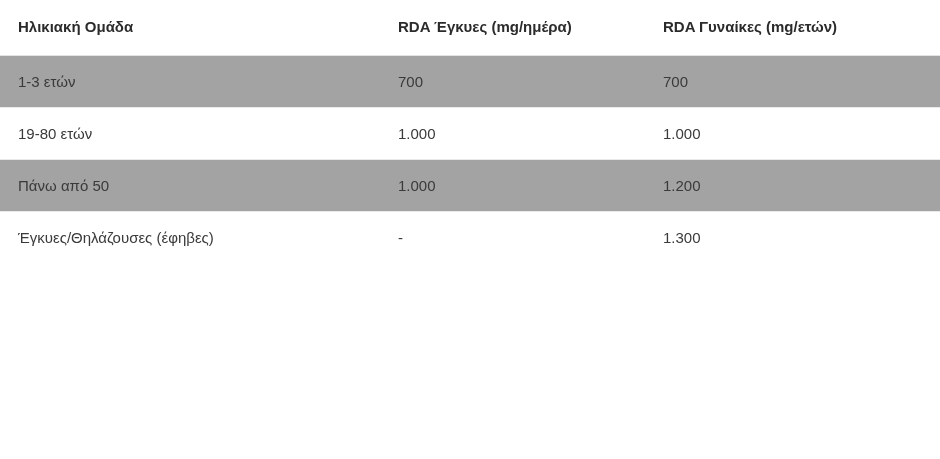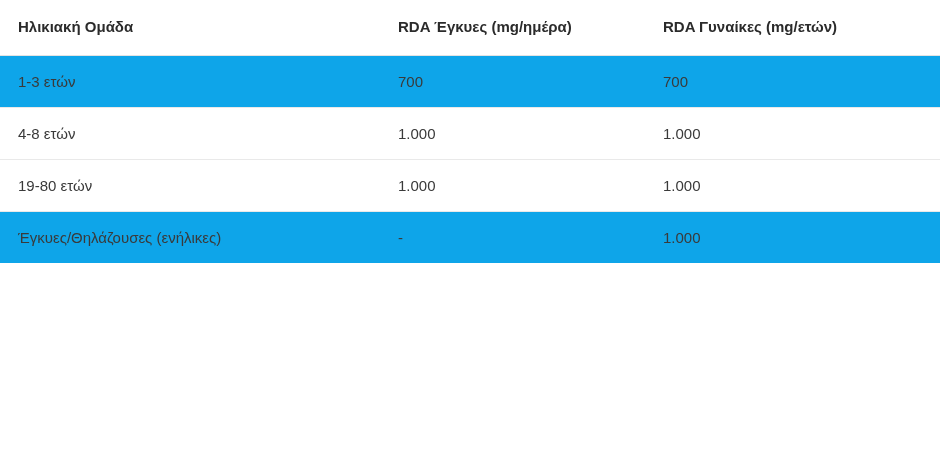--- a/index.html
+++ b/index.html
@@ -41,21 +41,21 @@
   table.rda-table tbody td {
     padding: 17px 0 17px 18px;
     vertical-align: middle;
     color: #3a3a3a;
     font-size: 15px;
     border-bottom: 1px solid #e9e9e9;
     background: #ffffff;
     white-space: nowrap;
   }
   table.rda-table tbody tr.odd td {
-    background: #0ea5e9;
+    background: #a3a3a3;
   }
   table.rda-table tbody tr:last-child td {
     border-bottom: none;
   }
 </style>
 </head>
 <body>
 
 <div class="table-wrap">
   <table class="rda-table">
@@ -71,29 +71,29 @@
         <th>RDA Γυναίκες (mg/ετών)</th>
       </tr>
     </thead>
     <tbody>
       <tr class="odd">
         <td>1-3 ετών</td>
         <td>700</td>
         <td>700</td>
       </tr>
       <tr>
-        <td>4-8 ετών</td>
-        <td>1.000</td>
-        <td>1.000</td>
-      </tr>
-      <tr>
         <td>19-80 ετών</td>
         <td>1.000</td>
         <td>1.000</td>
       </tr>
       <tr class="odd">
-        <td>Έγκυες/Θηλάζουσες (ενήλικες)</td>
+        <td>Πάνω από 50</td>
+        <td>1.000</td>
+        <td>1.200</td>
+      </tr>
+      <tr>
+        <td>Έγκυες/Θηλάζουσες (έφηβες)</td>
         <td>-</td>
-        <td>1.000</td>
+        <td>1.300</td>
       </tr>
     </tbody>
   </table>
 </div>
 
 </body></html>

